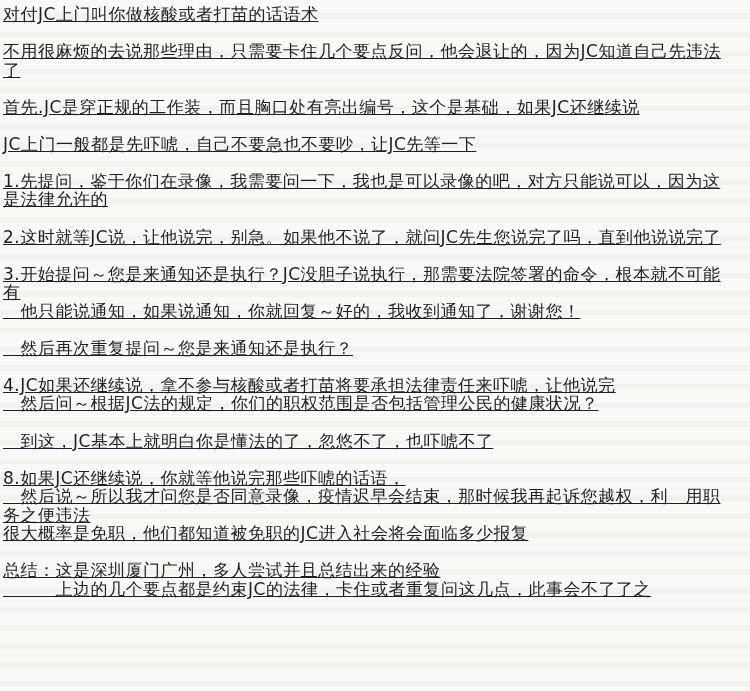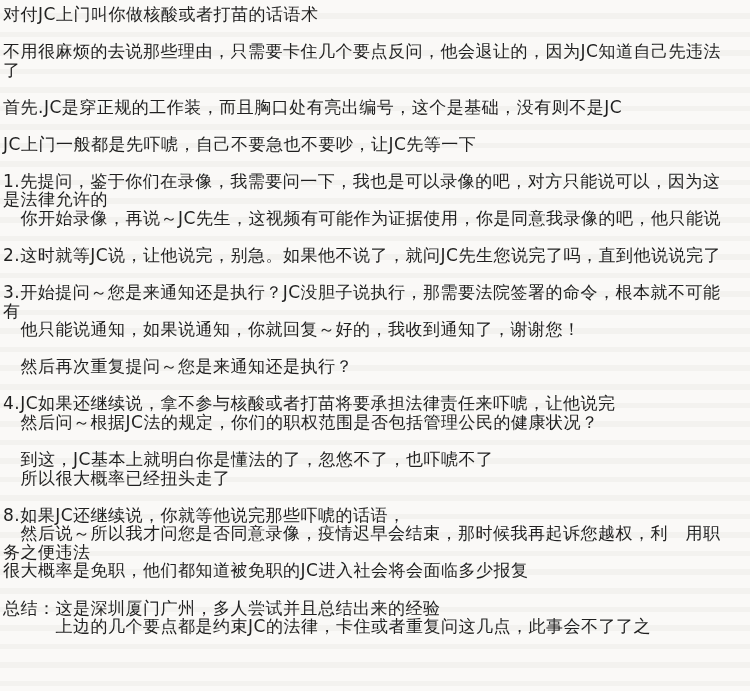--- a/index.html
+++ b/index.html
@@ -25,53 +25,52 @@
     background: repeating-linear-gradient(
       180deg,
       #faf9f7 0px,  #faf9f7 13px,
       #f3f2ef 13px, #f3f2ef 18.55px
     );
   }
   .line {
     white-space: pre;       
     height: 18.55px;
     letter-spacing: 0.5px;
+    text-decoration: underline;
   }
   .line.blank {  }
 </style>
 </head>
 <body>
 
 <div id="document-root" style="color: rgb(31, 31, 31);">
     <div class="line">对付JC上门叫你做核酸或者打苗的话语术</div>
     <div class="line blank"></div>
     <div class="line">不用很麻烦的去说那些理由，只需要卡住几个要点反问，他会退让的，因为JC知道自己先违法</div>
     <div class="line">了</div>
     <div class="line blank"></div>
-    <div class="line">首先.JC是穿正规的工作装，而且胸口处有亮出编号，这个是基础，没有则不是JC</div>
+    <div class="line">首先.JC是穿正规的工作装，而且胸口处有亮出编号，这个是基础，如果JC还继续说</div>
     <div class="line blank"></div>
     <div class="line">JC上门一般都是先吓唬，自己不要急也不要吵，让JC先等一下</div>
     <div class="line blank"></div>
     <div class="line">1.先提问，鉴于你们在录像，我需要问一下，我也是可以录像的吧，对方只能说可以，因为这</div>
     <div class="line">是法律允许的</div>
-    <div class="line">　你开始录像，再说～JC先生，这视频有可能作为证据使用，你是同意我录像的吧，他只能说</div>
     <div class="line blank"></div>
     <div class="line">2.这时就等JC说，让他说完，别急。如果他不说了，就问JC先生您说完了吗，直到他说说完了</div>
     <div class="line blank"></div>
     <div class="line">3.开始提问～您是来通知还是执行？JC没胆子说执行，那需要法院签署的命令，根本就不可能</div>
     <div class="line">有</div>
     <div class="line">　他只能说通知，如果说通知，你就回复～好的，我收到通知了，谢谢您！</div>
     <div class="line blank"></div>
     <div class="line">　然后再次重复提问～您是来通知还是执行？</div>
     <div class="line blank"></div>
     <div class="line">4.JC如果还继续说，拿不参与核酸或者打苗将要承担法律责任来吓唬，让他说完</div>
     <div class="line">　然后问～根据JC法的规定，你们的职权范围是否包括管理公民的健康状况？</div>
     <div class="line blank"></div>
     <div class="line">　到这，JC基本上就明白你是懂法的了，忽悠不了，也吓唬不了</div>
-    <div class="line">　所以很大概率已经扭头走了</div>
     <div class="line blank"></div>
     <div class="line">8.如果JC还继续说，你就等他说完那些吓唬的话语，</div>
     <div class="line">　然后说～所以我才问您是否同意录像，疫情迟早会结束，那时候我再起诉您越权，利　用职</div>
     <div class="line">务之便违法</div>
     <div class="line">很大概率是免职，他们都知道被免职的JC进入社会将会面临多少报复</div>
     <div class="line blank"></div>
     <div class="line">总结：这是深圳厦门广州，多人尝试并且总结出来的经验</div>
     <div class="line">　　　上边的几个要点都是约束JC的法律，卡住或者重复问这几点，此事会不了了之</div>
   </div>
 

